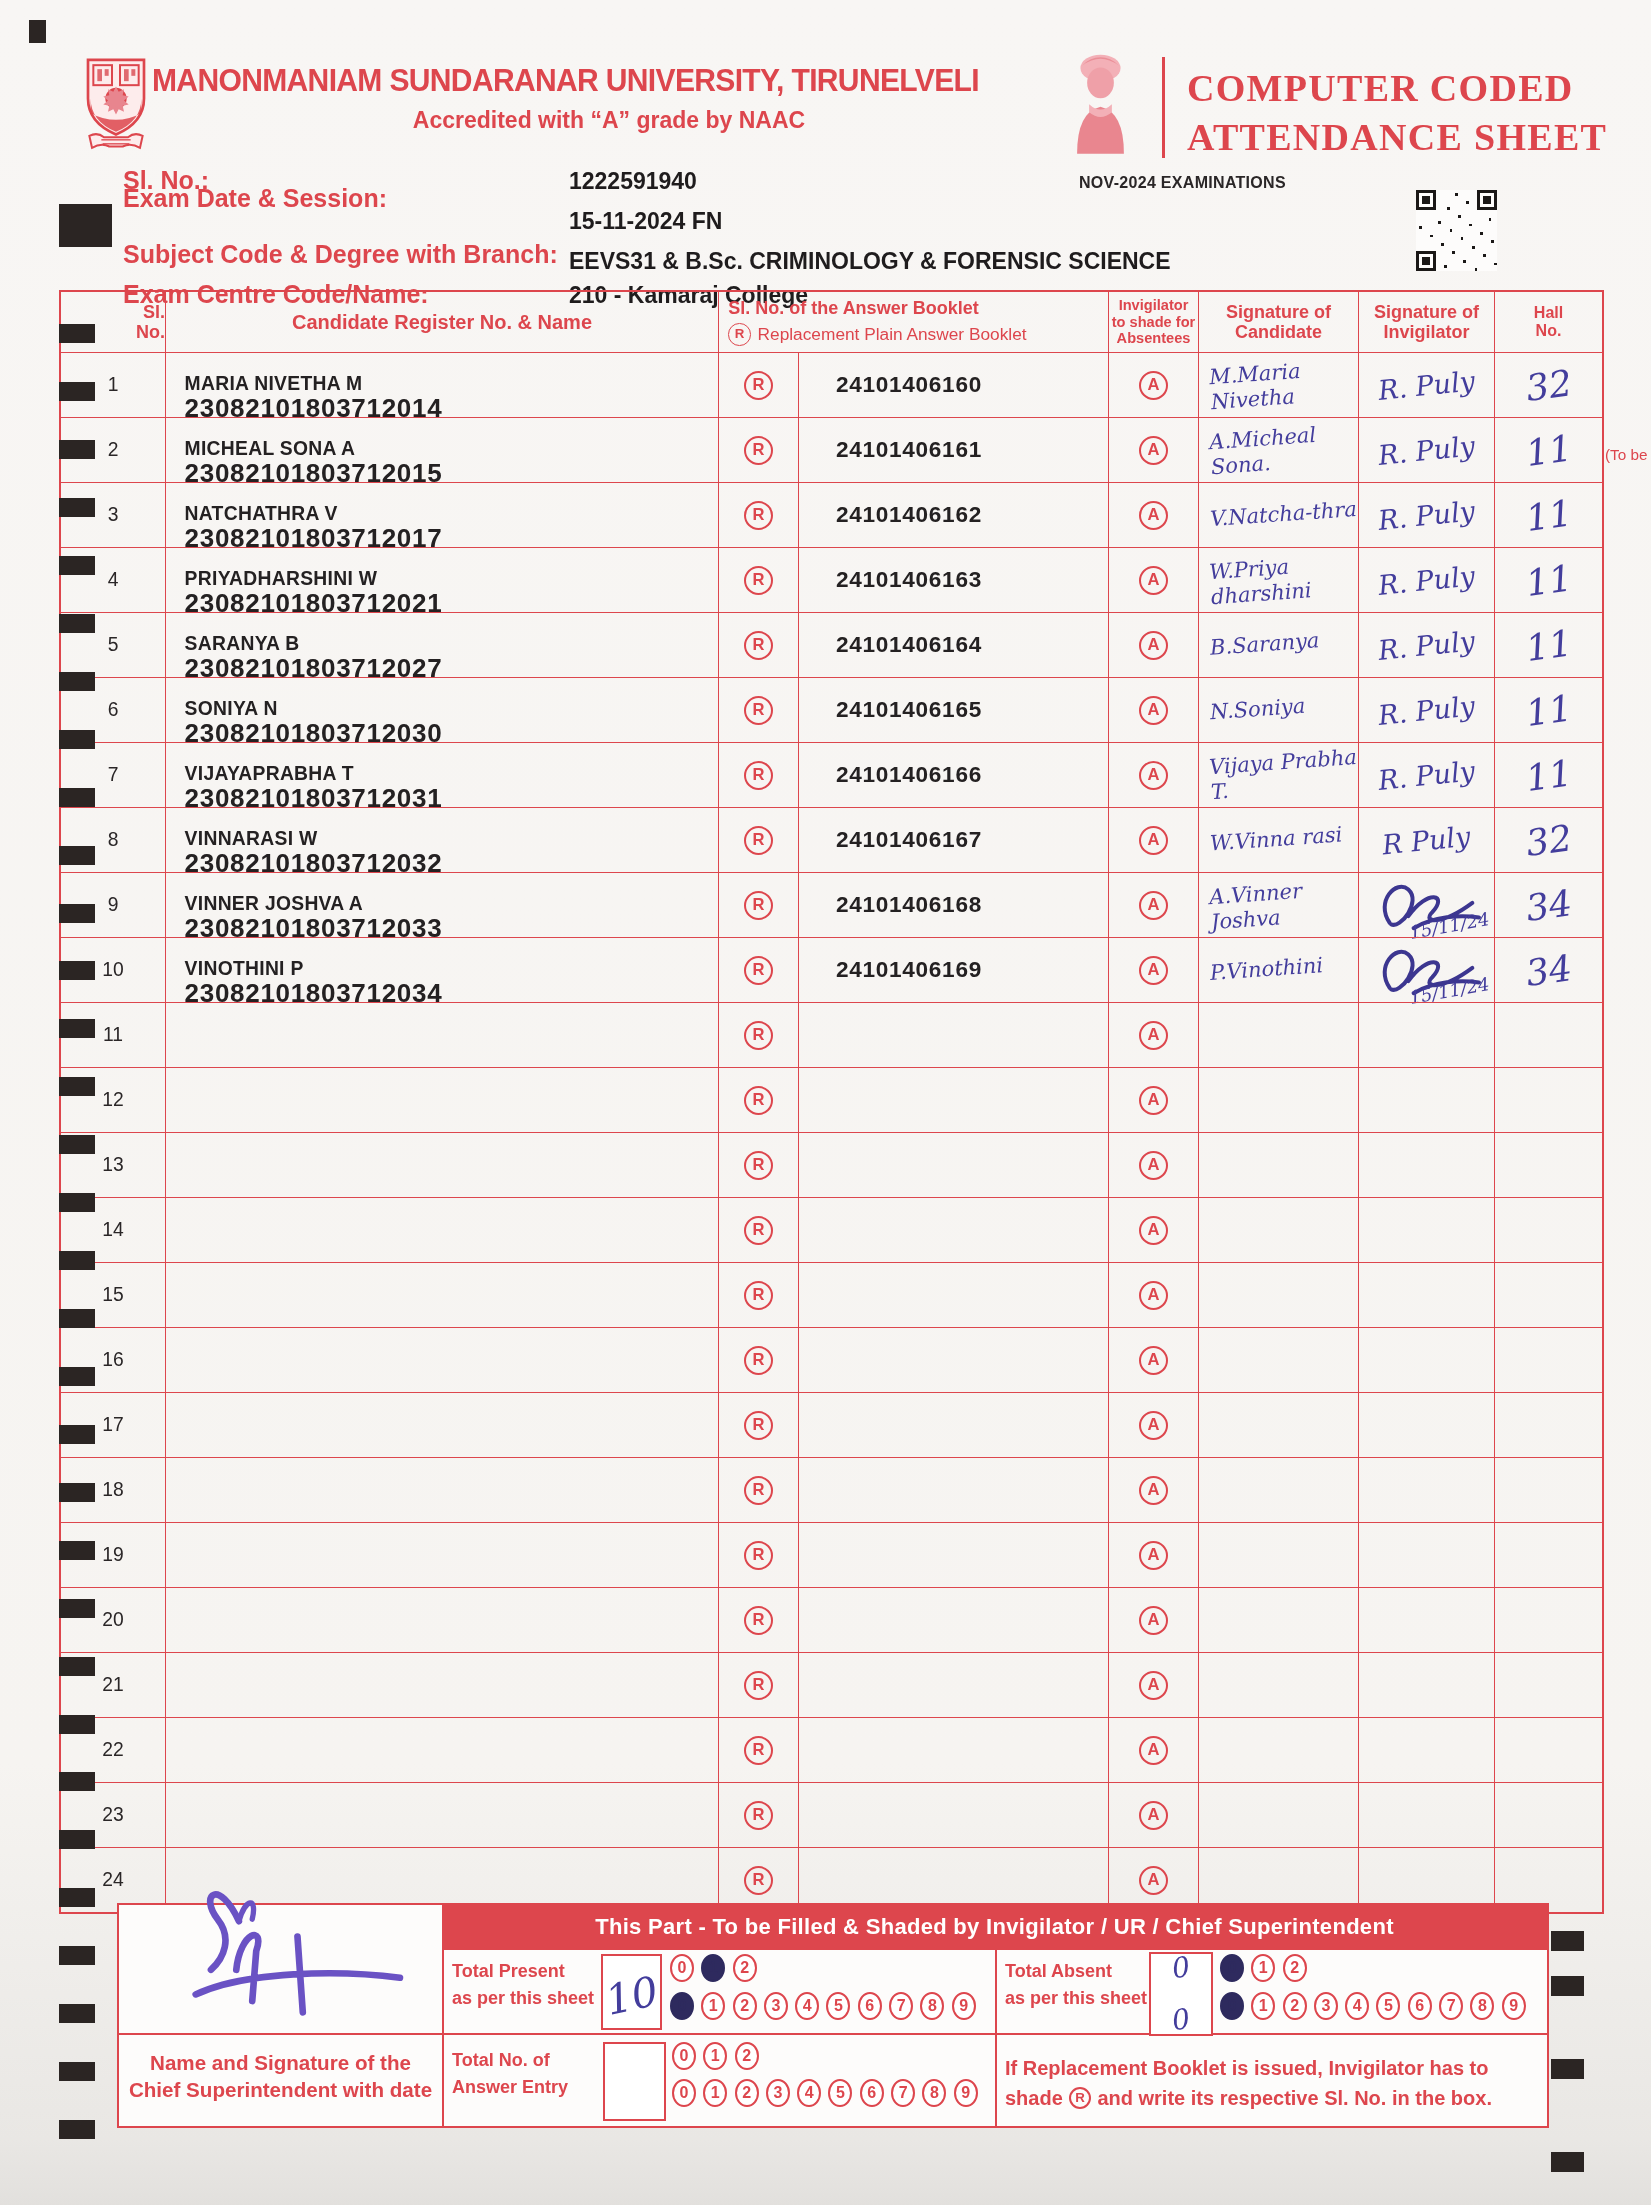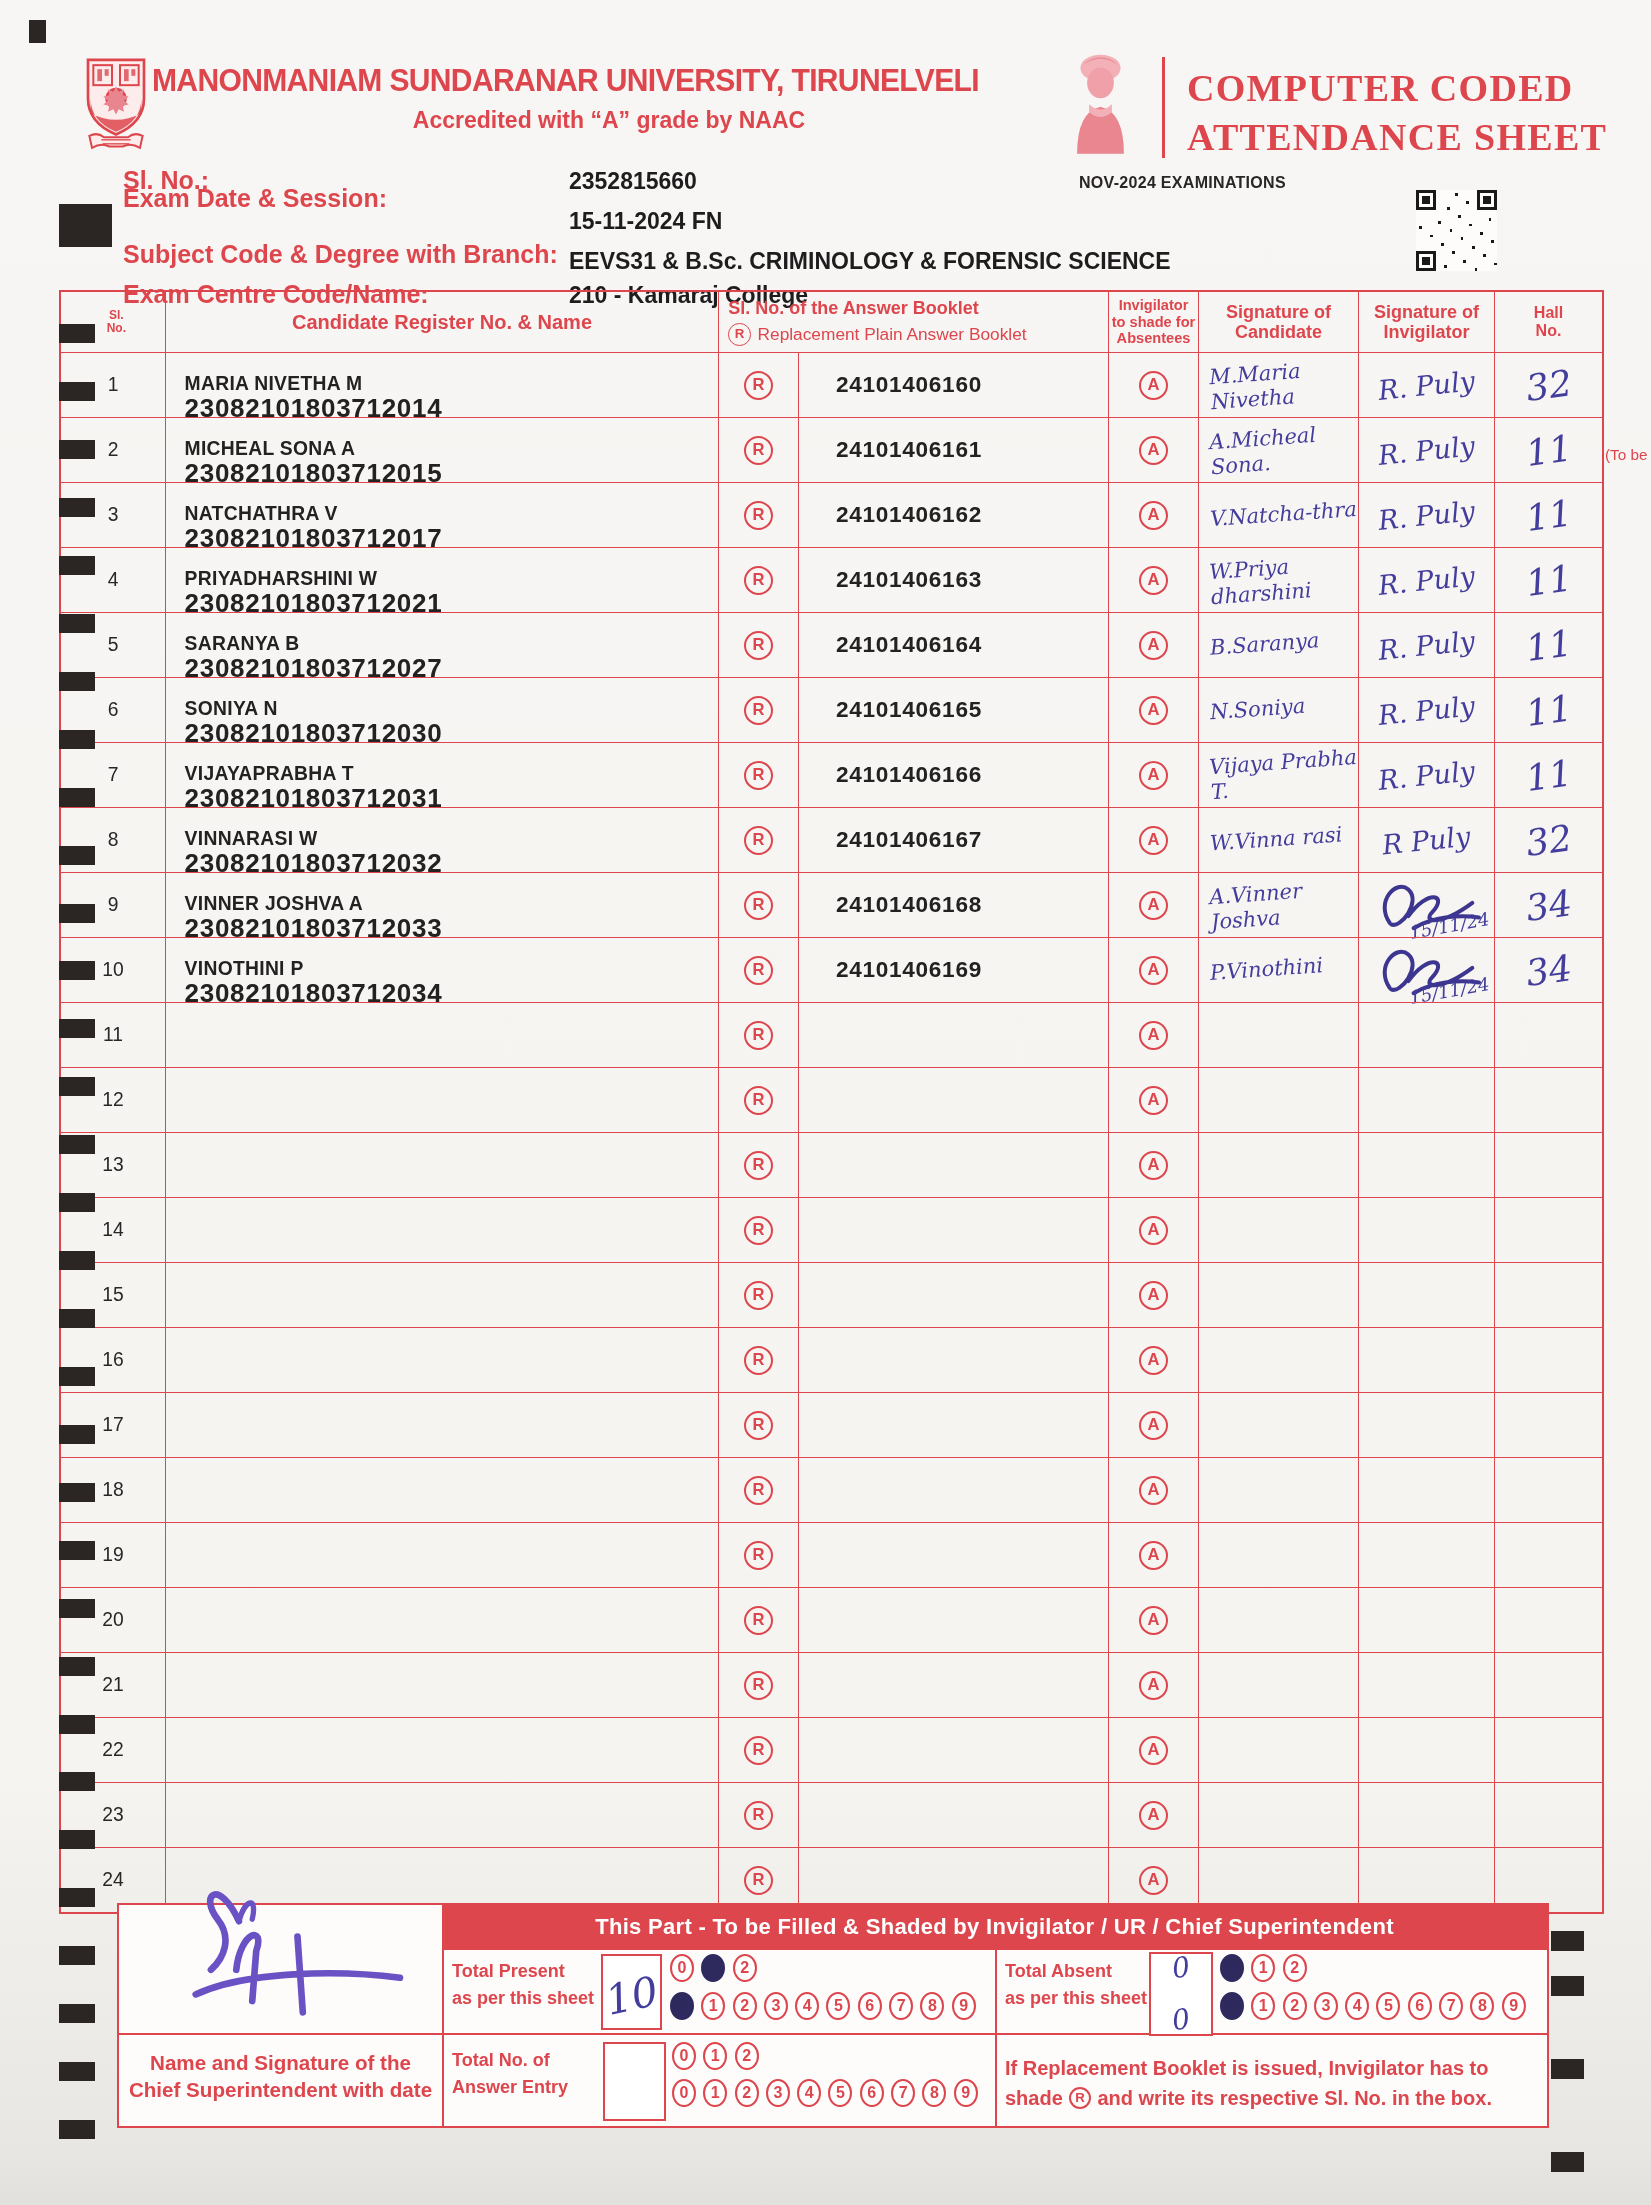--- a/index.html
+++ b/index.html
@@ -32,21 +32,21 @@
     display:grid;
     grid-template-columns:105px 553px 80px 310px 90px 160px 136px 107px;
     grid-template-rows:60px;grid-auto-rows:65px;
     border:2px solid var(--red);
   }
   .th,.td{border-right:1.3px solid var(--red);position:relative;min-width:0;}
   .th{display:flex;flex-direction:column;align-items:center;justify-content:center;color:var(--red);font-weight:bold;text-align:center;line-height:1.12;}
   .th.last,.td.last{border-right:none;}
   .td{border-top:1.3px solid var(--red);}
   .trow{display:contents;}
-  .th-sl{font-size:12px;align-items:center;padding-left:6.7px;}
+  .th-sl{font-size:18px;align-items:flex-end;padding-left:6.7px;}
   .th-name{font-size:20px;}
   .th-booklet{grid-column:span 2;align-items:flex-start;text-align:left;padding-left:9.3px;justify-content:center;}
   .th-booklet .l1{font-size:18px;}
   .th-booklet .l1 .note{font-weight:normal;font-size:15.3px;}
   .th-booklet .l2{font-size:17.3px;margin-top:5.3px;display:flex;align-items:center;gap:6.7px;font-weight:normal;}
   .th-shade{font-size:14.6px;}
   .th-sig{font-size:18px;}
   .th-hall{font-size:16px;}
   .circ{width:29px;height:29px;border:2px solid var(--red);border-radius:50%;display:flex;align-items:center;justify-content:center;font-size:16.6px;font-weight:bold;color:var(--red);box-sizing:border-box;flex:none;}
   .circ.sm{width:22.6px;height:22.6px;border-width:1.3px;font-size:13.3px;}
@@ -205,21 +205,21 @@
       <rect x="8" y="11" width="1" height="1" fill="#1b1817"></rect>
       <rect x="5" y="16" width="1" height="1" fill="#1b1817"></rect>
       <rect x="12" y="14" width="1" height="1" fill="#1b1817"></rect>
       <rect x="9" y="19" width="1" height="1" fill="#1b1817"></rect>
       <rect x="16" y="17" width="1" height="1" fill="#1b1817"></rect>
       <rect x="13" y="22" width="1" height="1" fill="#1b1817"></rect>
       <rect x="10" y="27" width="1" height="1" fill="#1b1817"></rect>
     </svg>
 
   <div class="abs flabel" style="left:123px;top:166px">Sl. No.:</div>
-  <div class="abs fvalue" style="left:569px;top:168px">2352815660</div>
+  <div class="abs fvalue" style="left:569px;top:168px">1222591940</div>
   <div class="abs flabel" style="left:123px;top:184px">Exam Date &amp; Session:</div>
   <div class="abs fvalue" style="left:569px;top:208px">15-11-2024 FN</div>
   <div class="abs flabel" style="left:123px;top:240px">Subject Code &amp; Degree with Branch:</div>
   <div class="abs fvalue" style="left:569px;top:248px">EEVS31 &amp; B.Sc. CRIMINOLOGY &amp; FORENSIC SCIENCE</div>
   <div class="abs flabel" style="left:123px;top:280px">Exam Centre Code/Name:</div>
   <div class="abs fvalue" style="left:569px;top:282px">210 - Kamaraj College</div>
 
   <div class="atable" id="atable">
     <div class="th th-sl">
       <span>Sl.</span>

